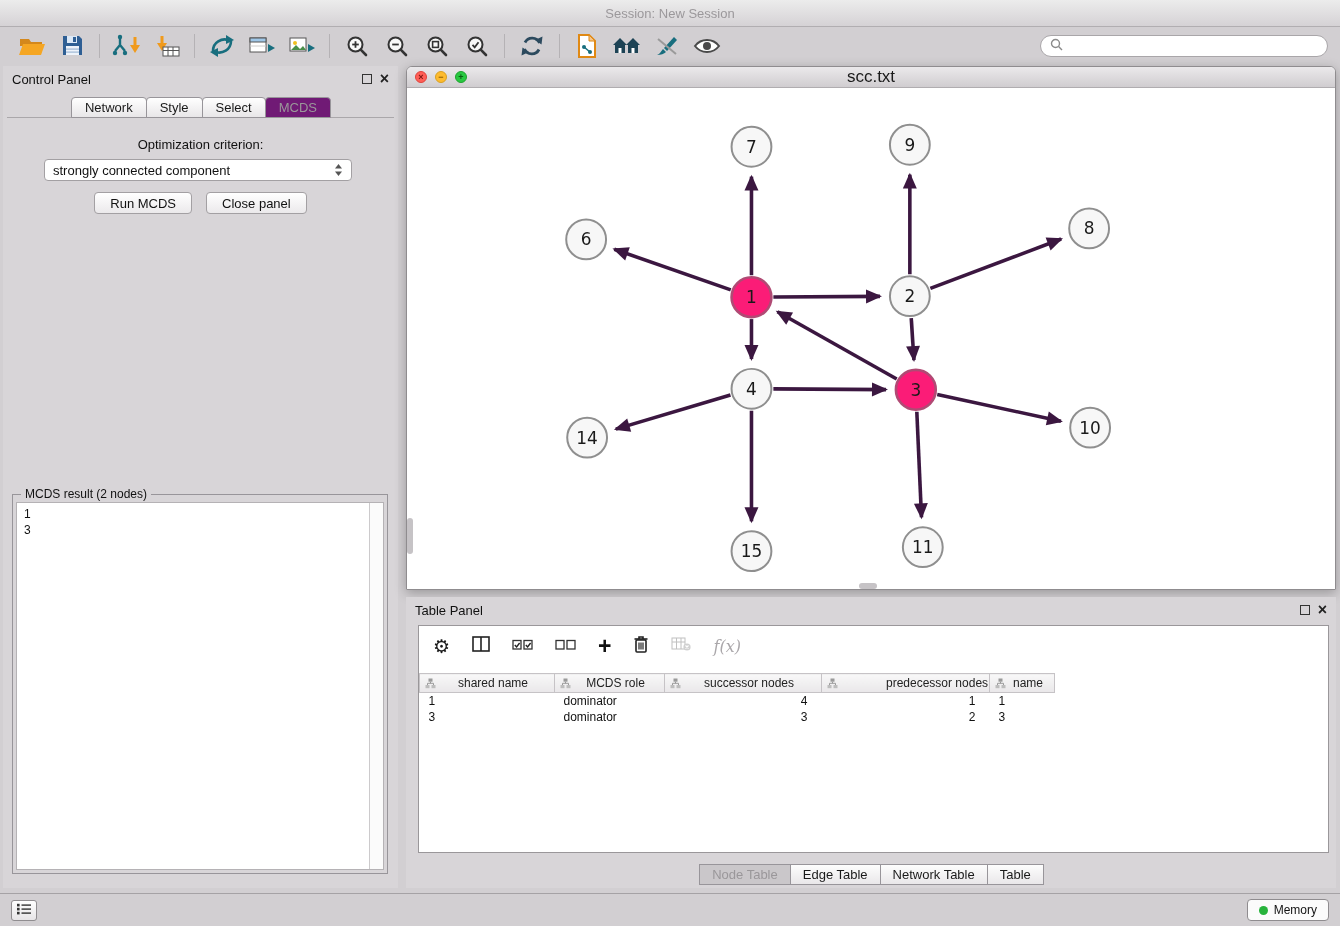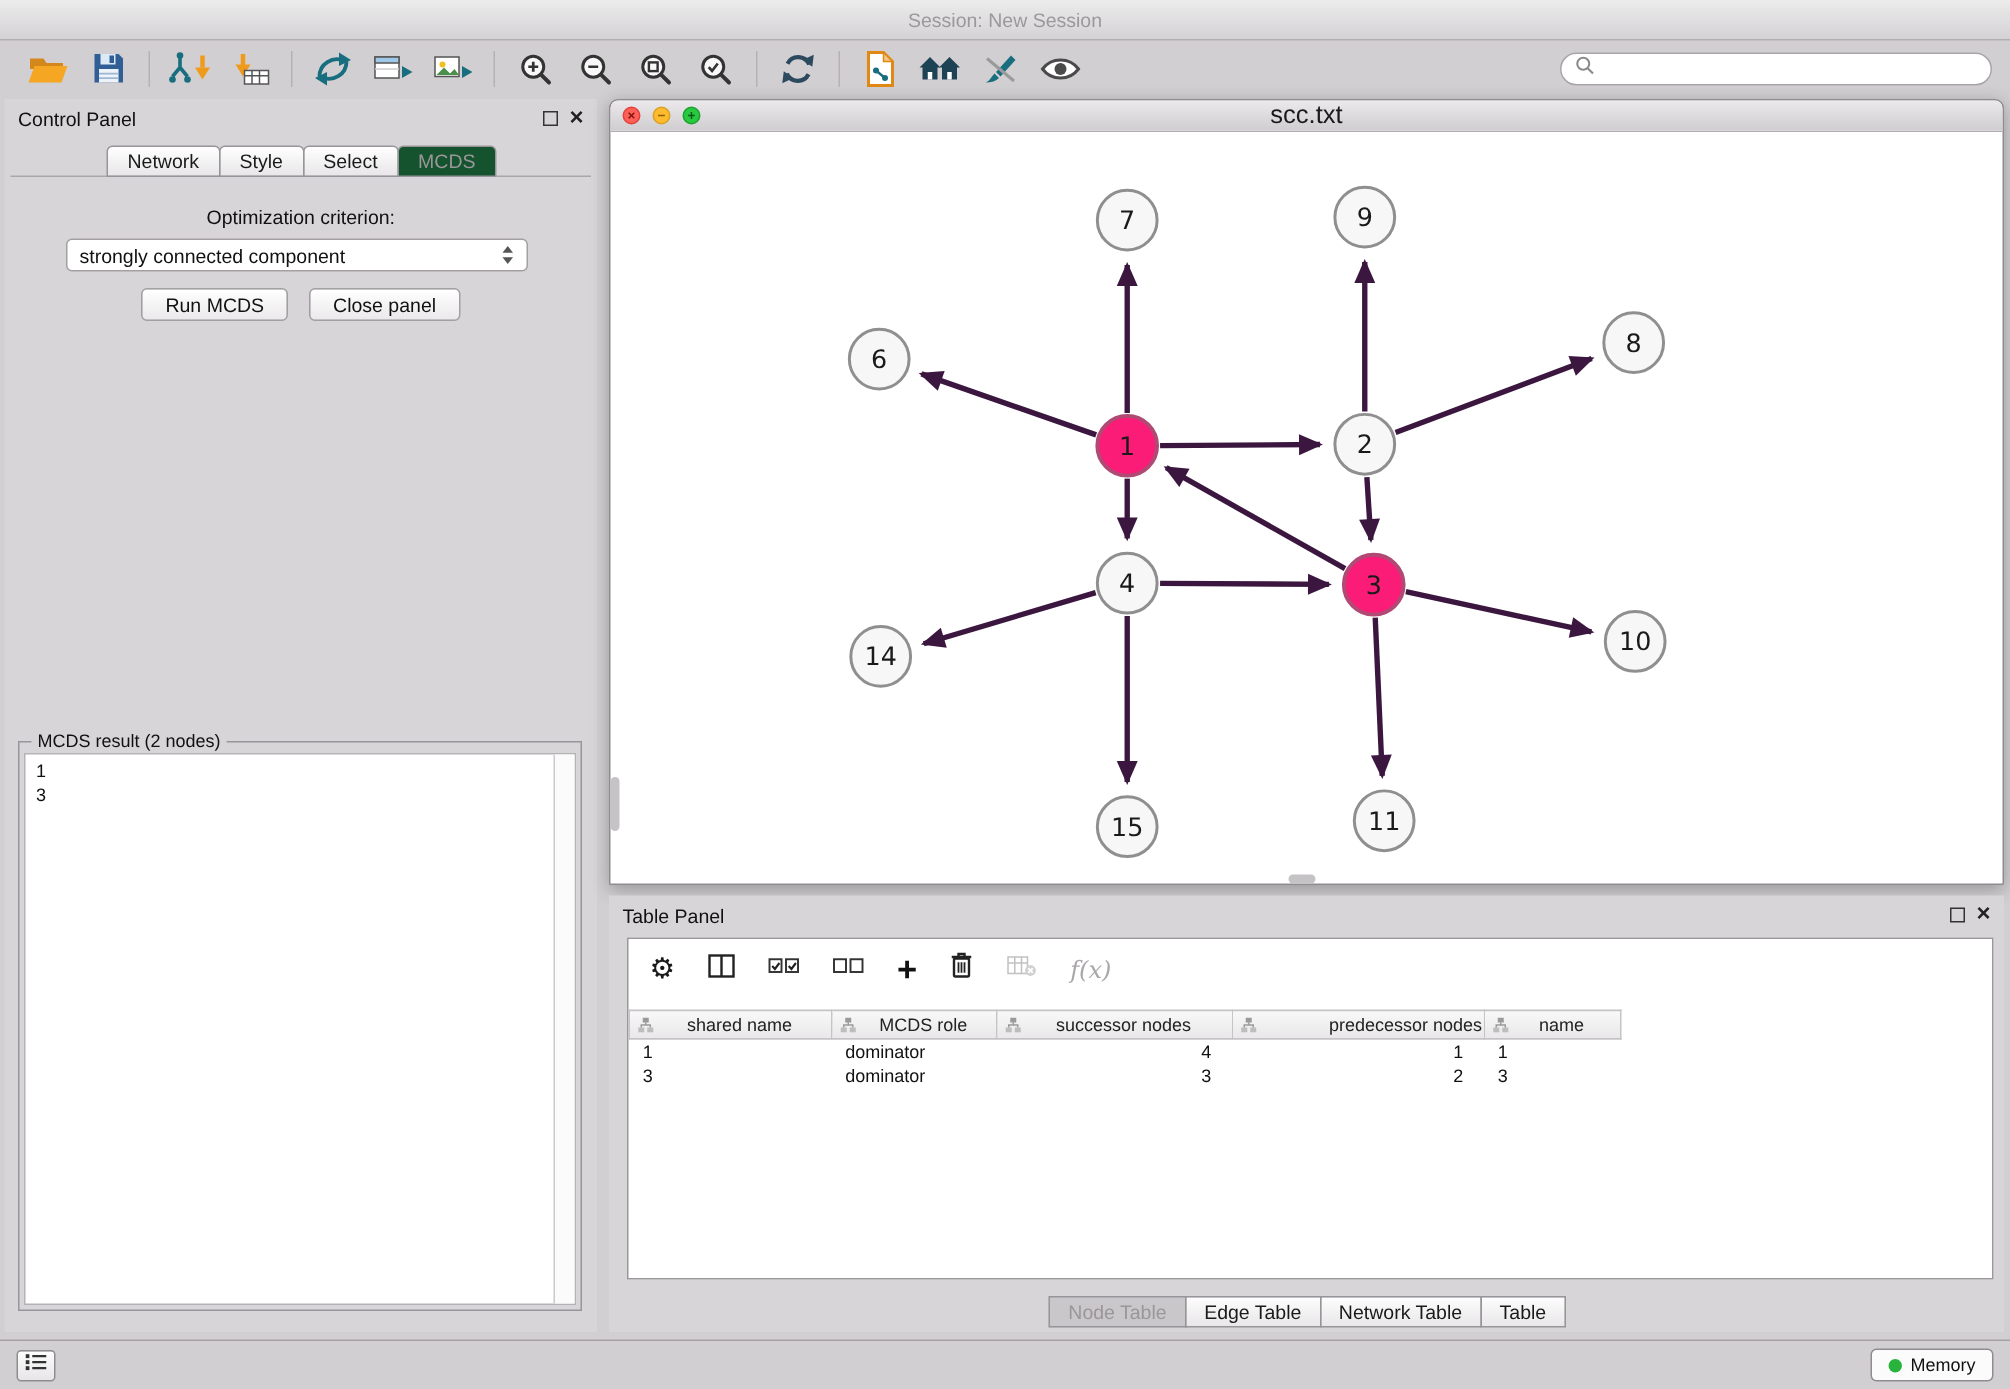--- a/index.html
+++ b/index.html
@@ -18,21 +18,21 @@
 .search-box input{border:none;outline:none;flex:1;font-size:12px;background:transparent;margin-left:6px;font-family:inherit;}
 
 
 .control-panel{position:absolute;left:3px;top:66px;width:395px;height:822px;background:#d8d5d8;}
 .panel-header{height:26px;display:flex;align-items:center;padding:0 9px;font-size:13px;color:#111;}
 .panel-controls{margin-left:auto;display:flex;align-items:center;gap:8px;}
 .float-icon{width:10px;height:10px;border:1.6px solid #333;display:inline-block;}
 .close-icon{font-size:16px;font-weight:bold;color:#222;line-height:1;}
 .cp-tabs{display:flex;justify-content:center;margin-top:5px;position:relative;z-index:2;}
 .cp-tab{padding:4px 13px;font-size:13px;border:1px solid #98959a;margin-right:-1px;background:linear-gradient(#ffffff,#e8e6e8);height:21px;display:flex;align-items:center;border-radius:4px 4px 0 0;color:#1a1a1a;}
-.cp-tab.active{background:#14532d;color:#9a979a;}
+.cp-tab.active{background:#701a75;color:#9a979a;}
 .cp-rule{position:absolute;left:4px;right:4px;top:51px;border-top:1px solid #aaa7aa;}
 .opt-label{position:absolute;top:71px;left:0;right:0;text-align:center;font-size:13px;color:#111;}
 .dropdown{position:absolute;left:41px;top:93px;width:308px;height:22px;background:#fff;border:1px solid #a3a0a3;border-radius:4px;display:flex;align-items:center;padding:0 8px;font-size:13px;color:#111;}
 .dropdown .stepper{margin-left:auto;display:flex;align-items:center;}
 .btn-row{position:absolute;top:126px;left:0;right:0;display:flex;justify-content:center;gap:14px;}
 .aqua-btn{height:22px;border:1px solid #a3a0a3;border-radius:4px;background:linear-gradient(#ffffff,#ebe9eb);font-size:13px;padding:0 15px;color:#111;font-family:inherit;}
 .result-box{position:absolute;left:9px;top:428px;width:376px;height:380px;border:1px solid #98959a;}
 .result-legend{position:absolute;top:-8px;left:8px;background:#d8d5d8;padding:0 4px;font-size:12px;color:#111;text-align:center;}
 .result-inner{position:absolute;left:3px;right:3px;top:7px;bottom:3px;background:#fff;border:1px solid #b5b2b5;display:flex;}
 .result-list{flex:1;padding:3px 0;}
@@ -430,21 +430,21 @@
               </th>
               <th class="th-cell" style="width: 168px; padding-left: 48px;">
                 <svg class="th-icon" width="11" height="11" viewBox="0 0 11 11">
                   <rect x="3.5" y="0.5" width="4" height="3.2" fill="#9a9a9a"></rect>
                   <rect x="0.5" y="7" width="4" height="3.2" fill="#bdbdbd"></rect>
                   <rect x="6.5" y="7" width="4" height="3.2" fill="#bdbdbd"></rect>
                   <path d="M5.5 3.7 v1.6 M2.5 7 v-1.7 h6 v1.7" stroke="#9a9a9a" fill="none" stroke-width="1"></path>
                 </svg>
                 <span class="th-label">predecessor nodes</span>
               </th>
-              <th class="th-cell" style="width: 91px;">
+              <th class="th-cell" style="width: 65px;">
                 <svg class="th-icon" width="11" height="11" viewBox="0 0 11 11">
                   <rect x="3.5" y="0.5" width="4" height="3.2" fill="#9a9a9a"></rect>
                   <rect x="0.5" y="7" width="4" height="3.2" fill="#bdbdbd"></rect>
                   <rect x="6.5" y="7" width="4" height="3.2" fill="#bdbdbd"></rect>
                   <path d="M5.5 3.7 v1.6 M2.5 7 v-1.7 h6 v1.7" stroke="#9a9a9a" fill="none" stroke-width="1"></path>
                 </svg>
                 <span class="th-label">name</span>
               </th>
               <th class="th-cell filler"></th>
             </tr>

